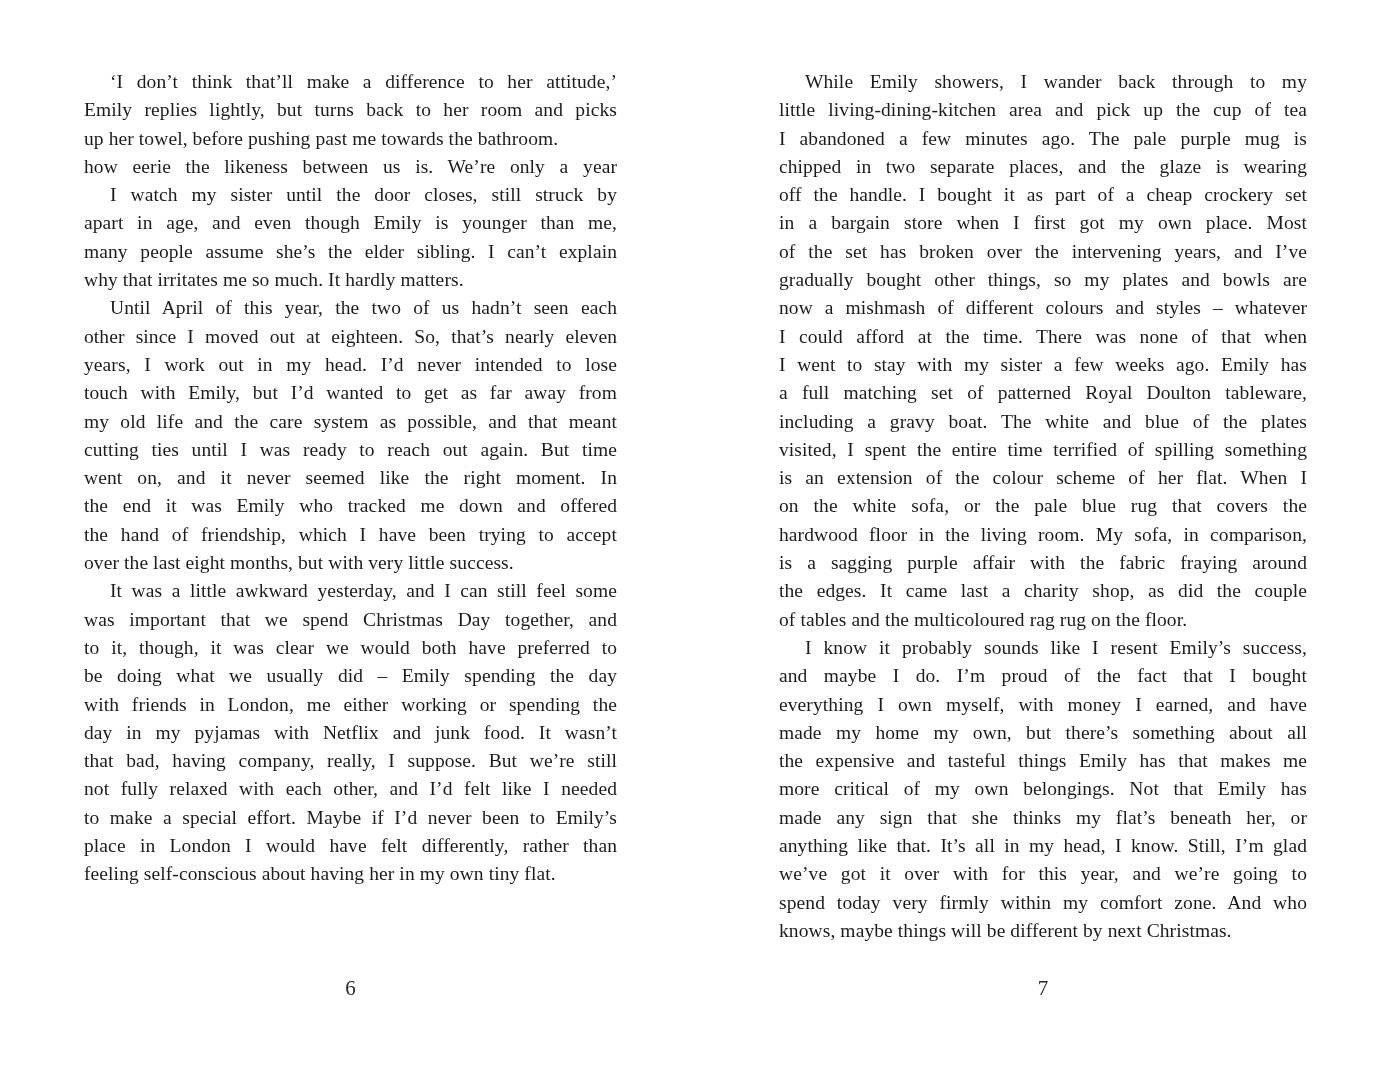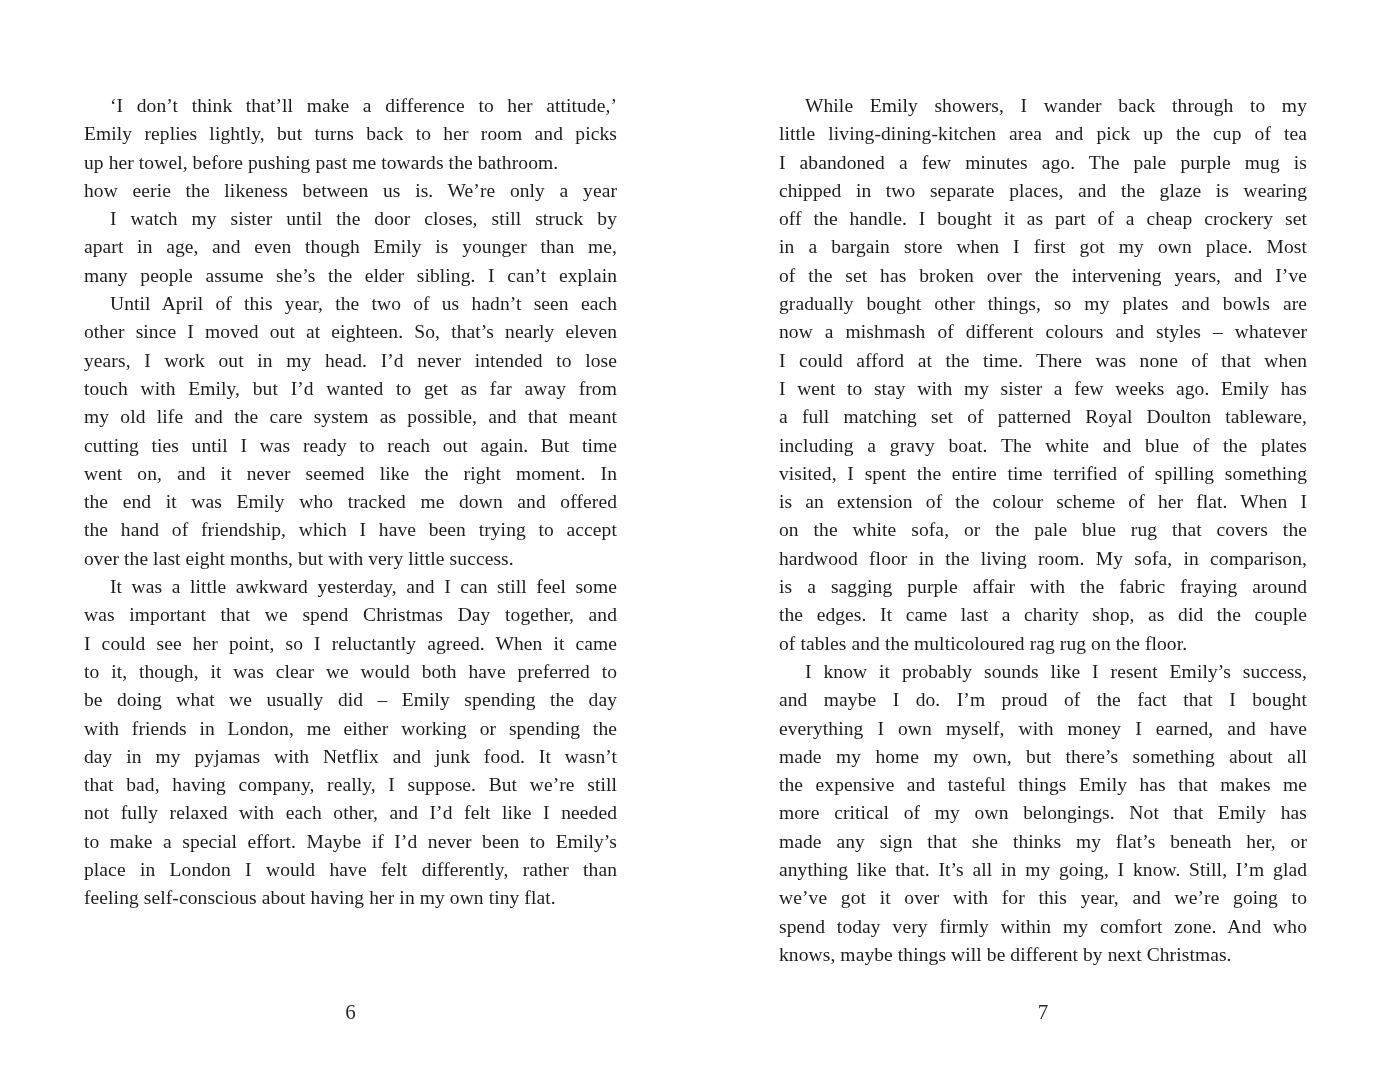--- a/index.html
+++ b/index.html
@@ -12,21 +12,21 @@
   }
   .book-spread {
     position: relative;
     width: 1380px;
     height: 1080px;
     font-family: "Liberation Serif", serif;
     color: #1c1c1c;
   }
   .page {
     position: absolute;
-    top: 92px;
+    top: 68px;
     height: 980px;
   }
   .page.left  { left: 84px;  width: 533px; }
   .page.right { left: 779px; width: 528px; }
 
   .text-block { width: 100%; }
 
   .paragraph { margin: 0; }
 
   .line {
@@ -61,37 +61,37 @@
         <div class="paragraph">
           <div class="line para-first">‘I don’t think that’ll make a difference to her attitude,’</div>
           <div class="line">Emily replies lightly, but turns back to her room and picks</div>
           <div class="line para-last">up her towel, before pushing past me towards the bathroom.</div>
         </div>
         <div class="paragraph">
           <div class="line">how eerie the likeness between us is. We’re only a year</div>
           <div class="line para-first">I watch my sister until the door closes, still struck by</div>
           <div class="line">apart in age, and even though Emily is younger than me,</div>
           <div class="line">many people assume she’s the elder sibling. I can’t explain</div>
+          <div class="line para-last">why that irritates me so much. It hardly matters.</div>
         </div>
         <div class="paragraph">
           <div class="line para-first">Until April of this year, the two of us hadn’t seen each</div>
           <div class="line">other since I moved out at eighteen. So, that’s nearly eleven</div>
           <div class="line">years, I work out in my head. I’d never intended to lose</div>
           <div class="line">touch with Emily, but I’d wanted to get as far away from</div>
           <div class="line">my old life and the care system as possible, and that meant</div>
           <div class="line">cutting ties until I was ready to reach out again. But time</div>
           <div class="line">went on, and it never seemed like the right moment. In</div>
           <div class="line">the end it was Emily who tracked me down and offered</div>
           <div class="line">the hand of friendship, which I have been trying to accept</div>
           <div class="line para-last">over the last eight months, but with very little success.</div>
         </div>
         <div class="paragraph">
           <div class="line para-first">It was a little awkward yesterday, and I can still feel some</div>
           <div class="line">was important that we spend Christmas Day together, and</div>
-          <div class="line">I could see her point, so I reluctantly agreed. When it came</div>
           <div class="line">to it, though, it was clear we would both have preferred to</div>
           <div class="line">be doing what we usually did – Emily spending the day</div>
           <div class="line">with friends in London, me either working or spending the</div>
           <div class="line">day in my pyjamas with Netflix and junk food. It wasn’t</div>
           <div class="line">that bad, having company, really, I suppose. But we’re still</div>
           <div class="line">not fully relaxed with each other, and I’d felt like I needed</div>
           <div class="line">to make a special effort. Maybe if I’d never been to Emily’s</div>
           <div class="line">place in London I would have felt differently, rather than</div>
           <div class="line para-last">feeling self-conscious about having her in my own tiny flat.</div>
         </div>
@@ -124,21 +124,21 @@
           <div class="line para-last">of tables and the multicoloured rag rug on the floor.</div>
         </div>
         <div class="paragraph">
           <div class="line para-first">I know it probably sounds like I resent Emily’s success,</div>
           <div class="line">and maybe I do. I’m proud of the fact that I bought</div>
           <div class="line">everything I own myself, with money I earned, and have</div>
           <div class="line">made my home my own, but there’s something about all</div>
           <div class="line">the expensive and tasteful things Emily has that makes me</div>
           <div class="line">more critical of my own belongings. Not that Emily has</div>
           <div class="line">made any sign that she thinks my flat’s beneath her, or</div>
-          <div class="line">anything like that. It’s all in my going, I know. Still, I’m glad</div>
+          <div class="line">anything like that. It’s all in my head, I know. Still, I’m glad</div>
           <div class="line">we’ve got it over with for this year, and we’re going to</div>
           <div class="line">spend today very firmly within my comfort zone. And who</div>
           <div class="line para-last">knows, maybe things will be different by next Christmas.</div>
         </div>
       </div>
     <div class="page-number">7</div>
   </section>
 
 </div>
 

